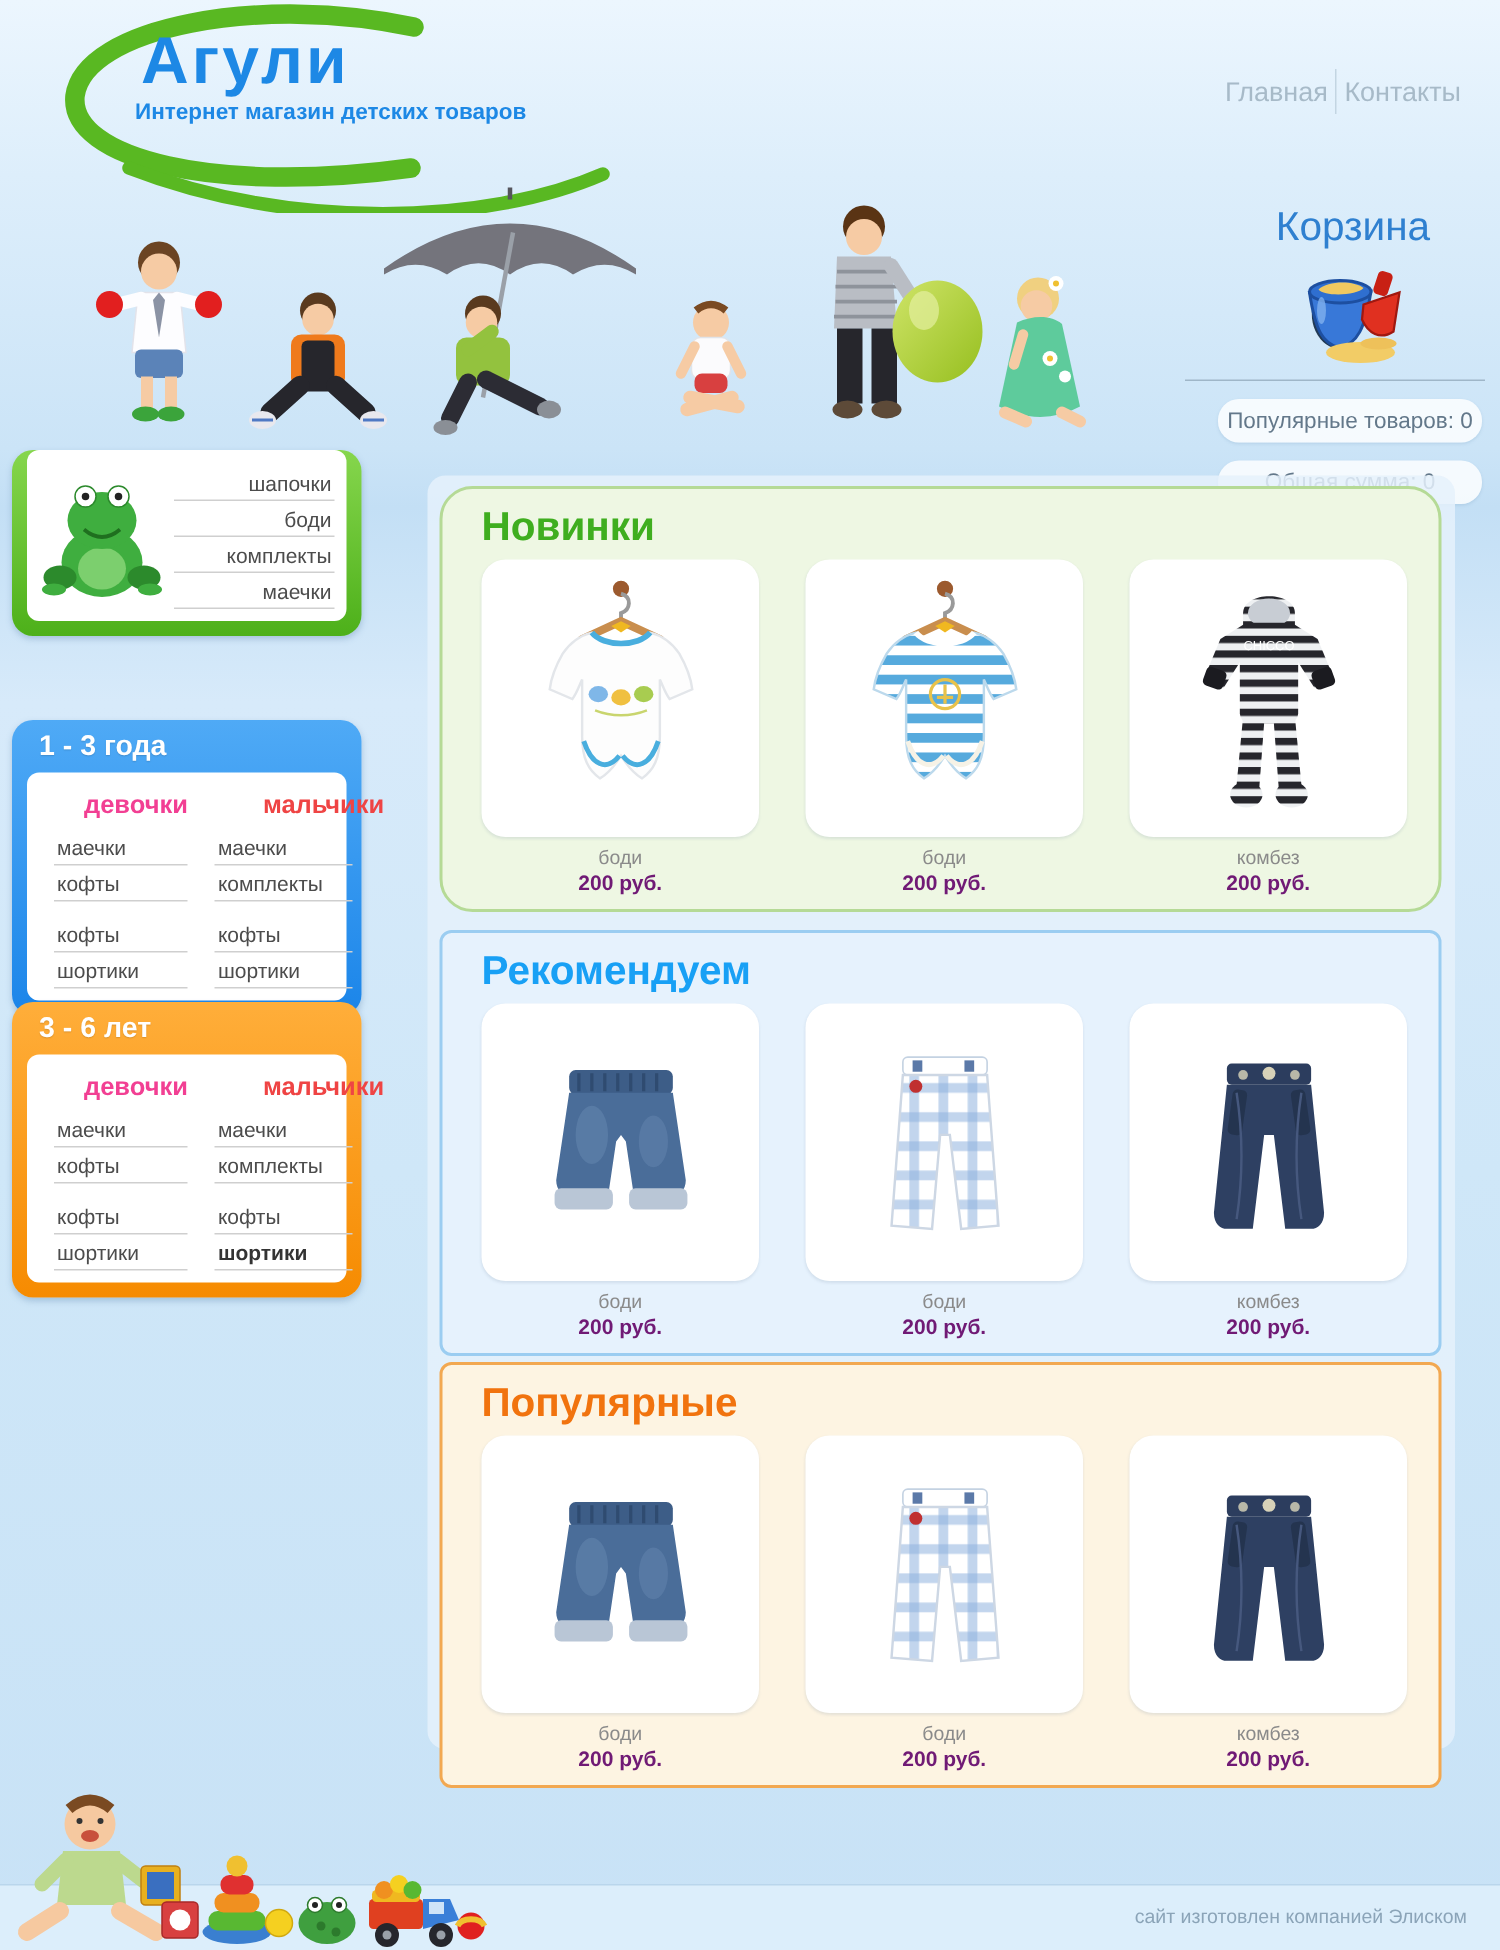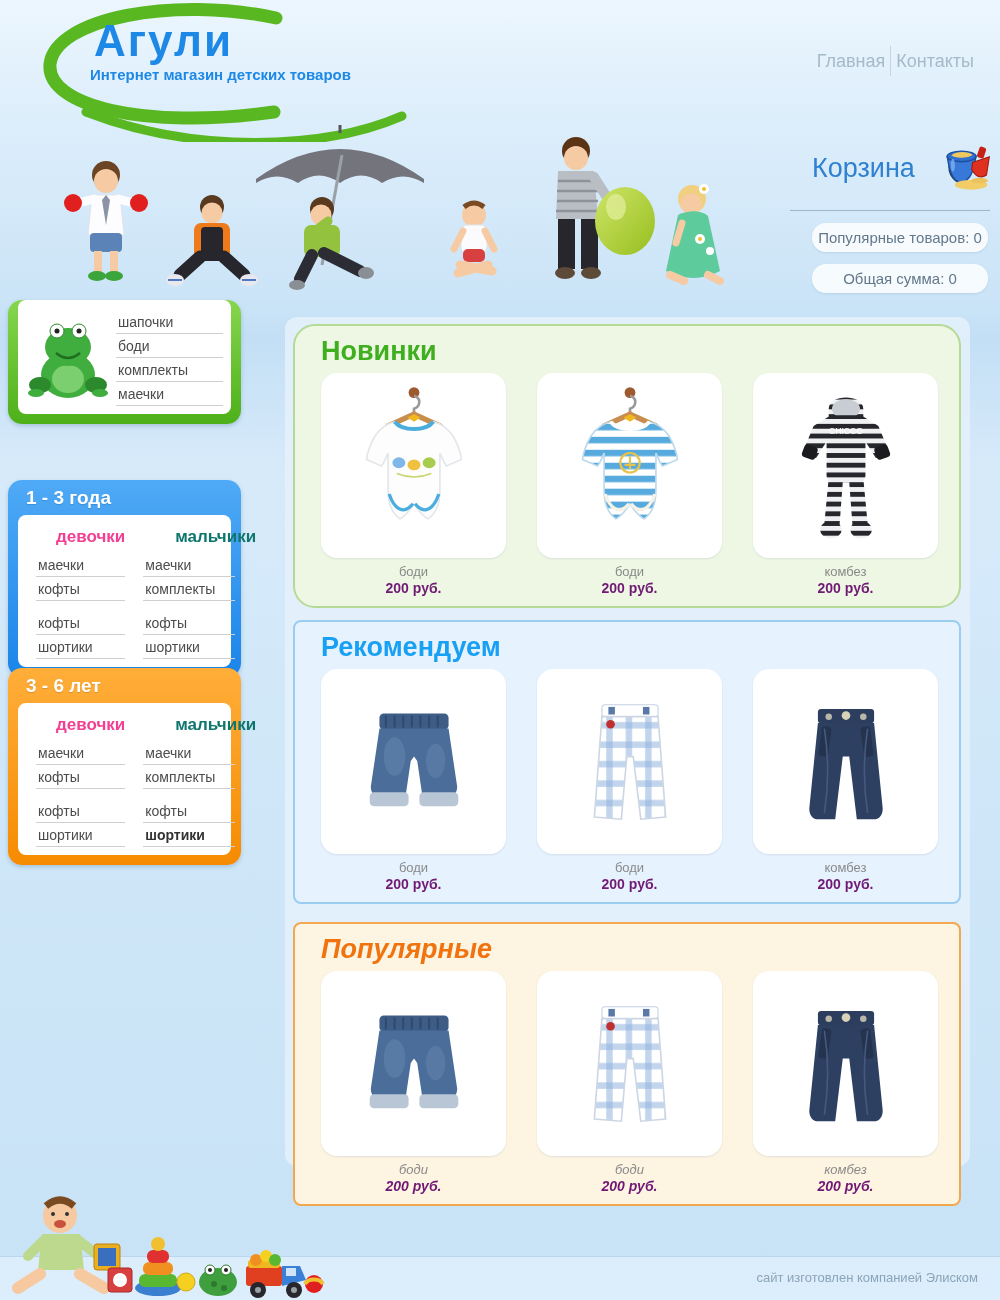--- a/index.html
+++ b/index.html
@@ -14,51 +14,51 @@
   .logo-sub{position:absolute;left:66px;top:64px;font-size:15px;font-weight:bold;color:#1d88e5;white-space:nowrap;}
   .top-nav{position:absolute;top:46px;right:26px;display:flex;align-items:center;gap:5px;}
   .top-nav .nav-item{color:#a7bac8;font-size:18px;cursor:pointer;}
   .nav-divider{width:1px;height:30px;background:#c3d5e2;}
 
   
   .banner{position:absolute;left:60px;top:103px;width:680px;height:192px;}
 
   
   .cart{position:absolute;left:788px;top:136px;width:204px;}
-  .cart-head{display:flex;align-items:center;gap:28px;padding-left:24px;}
+  .cart-head{display:flex;align-items:center;gap:12px;padding-left:24px;flex-direction:column;}
   .cart-title{font-size:27px;color:#2f80d0;cursor:pointer;}
   .cart-sep{margin-top:10px;border:none;border-top:1px solid #9fb6c8;width:200px;}
   .pill{margin:12px 0 0 24px;width:176px;background:rgba(255,255,255,.82);border-radius:14px;
     padding:6px 0;text-align:center;color:#63788a;font-size:15px;box-shadow:0 1px 2px rgba(120,160,190,.25);}
 
   
   .age-block{position:absolute;left:8px;width:233px;border-radius:14px;box-shadow:0 2px 4px rgba(90,130,170,.35);}
   .age-green{background:linear-gradient(180deg,#86d64d,#4db01a);}
   .age-blue{background:linear-gradient(180deg,#4faaf6,#1b85e9);}
   .age-orange{background:linear-gradient(180deg,#ffae3a,#f68b01);}
   .age-title{padding:7px 0 6px 18px;color:#fff;font-weight:bold;font-size:19px;text-shadow:0 1px 1px rgba(0,0,0,.15);}
   .age-inner{background:#fff;border-radius:8px;margin:0 10px 10px;padding:10px 8px 8px;}
   .cat-list{flex:1;}
   .cat-item{font-size:14px;color:#4c4c4c;padding:4px 2px 3px;border-bottom:1px solid #cfcfcf;cursor:pointer;}
   .cat-item:last-child{border-bottom:1px solid #cfcfcf;}
-  .with-frog{display:flex;gap:6px;align-items:center;}
+  .with-frog{display:flex;gap:6px;align-items:center;text-align:right;}
   .cols{display:flex;gap:18px;padding:2px 2px 0 10px;}
   .col{width:92px;}
   .col-head{font-size:17px;font-weight:bold;margin-bottom:6px;cursor:pointer;margin-left:20px;}
   .col-head.girls{color:#f23f93;}
-  .col-head.boys{color:#0f766e;padding-left:12px;}
+  .col-head.boys{color:#ef4444;padding-left:12px;}
   .gap-row{margin-top:10px;}
   .age-orange .col:last-child .cat-item:last-child{font-weight:bold;color:#333;}
 
   
   .content{position:absolute;left:285px;top:317px;width:685px;height:849px;background:rgba(229,241,252,.85);border-radius:12px;}
   .section{margin:7px 0 0 8px;width:668px;border-radius:8px;border:2px solid;box-sizing:border-box;}
   .sec-new{background:#eef7e3;border-color:#b5da96;border-radius:22px;}
   .sec-rec{background:#e6f2fd;border-color:#9bcdf1;margin-top:12px;}
-  .sec-pop{background:#fdf4e2;border-color:#f2a851;margin-top:18px;font-style:italic;}
+  .sec-pop{background:#fdf4e2;border-color:#f2a851;margin-top:4px;}
   .section-title{margin:10px 0 6px 26px;font-size:27px;font-weight:bold;}
   .sec-new .section-title{color:#3fae1f;}
   .sec-rec .section-title{color:#18a0f5;}
   .sec-pop .section-title{color:#f1730e;}
   .cards{display:flex;padding:0 26px 10px;gap:31px;}
   .card{width:185px;cursor:pointer;}
   .card-img{width:185px;height:185px;background:#fff;border-radius:16px;display:flex;align-items:center;justify-content:center;box-shadow:0 1px 2px rgba(130,150,170,.2);}
   .pimg{width:150px;height:162px;}
   .card-name{text-align:center;color:#8a8a8a;font-size:13px;margin-top:6px;}
   .card-price{text-align:center;color:#701a75;font-size:14px;font-weight:bold;margin-top:1px;}

